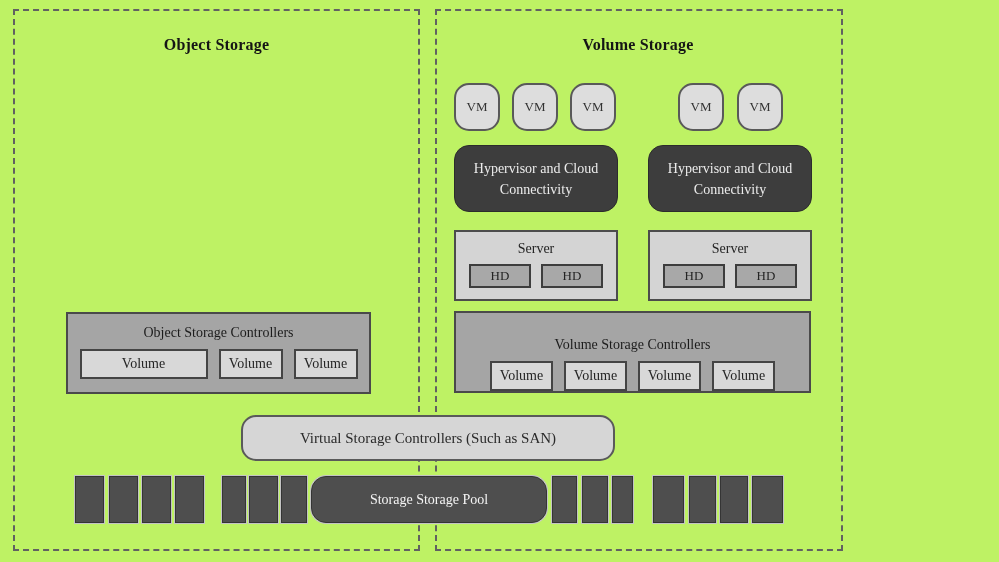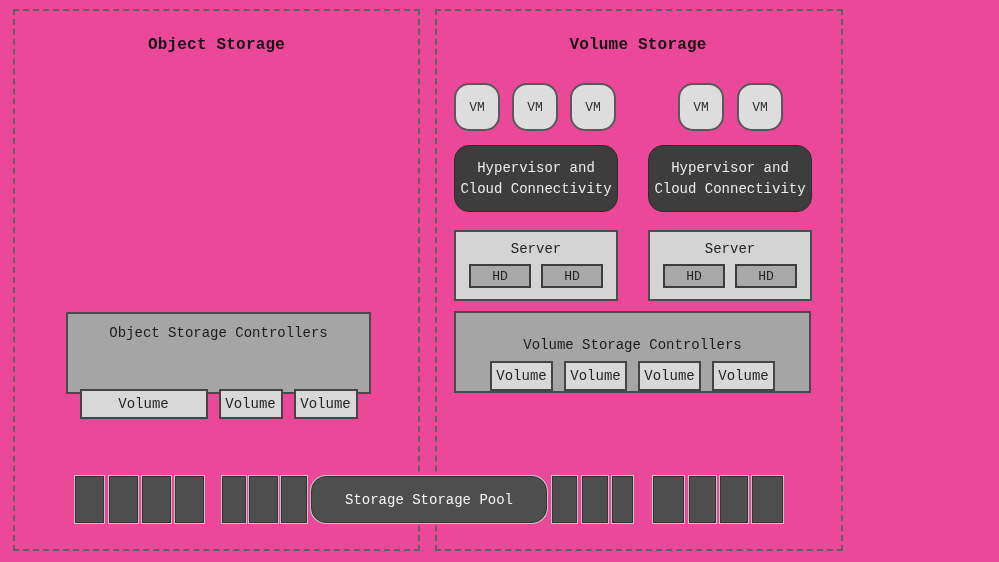--- a/index.html
+++ b/index.html
@@ -1,18 +1,18 @@
 <!DOCTYPE html>
 <html><head>
 <meta charset="utf-8">
 <style>
   html,body { margin:0; padding:0; background:#ffffff; }
   .canvas {
-    position:relative; width:999px; height:562px; background:#ec4899;
-    font-family:Liberation Mono, monospace; overflow:hidden;
+    position:relative; width:999px; height:562px; background:#bef264;
+    font-family:Liberation Serif, serif; overflow:hidden;
   }
   .abs { position:absolute; box-sizing:border-box; }
   .dashed-panel { border:2px dashed #616161; background:transparent; }
   .panel-title {
     font-weight:bold; font-size:16px; color:#151515; text-align:center;
     letter-spacing:0.2px;
   }
   .cbox { display:flex; align-items:center; justify-content:center; box-sizing:border-box;border-radius:15px; }
   .vm {
     background:#dddddd; border:2px solid #595959; font-size:13px; color:#333333;
@@ -94,29 +94,30 @@
   <div class="abs controllers" style="left:454px; top:311px; width:357px; height:82px;justify-content:flex-end;">
     <div class="controllers-label">Volume Storage Controllers</div>
     <div class="vol-row">
       <div class="vol" style="width:63px;">Volume</div>
       <div class="vol" style="width:63px;">Volume</div>
       <div class="vol" style="width:63px;">Volume</div>
       <div class="vol" style="width:63px;">Volume</div>
     </div>
   </div>
 
-  <div class="abs controllers" style="left:66px; top:312px; width:305px; height:82px;gap:40px;">
+  <div class="abs controllers" style="left:66px; top:312px; width:305px; height:82px;">
     <div class="controllers-label">Object Storage Controllers</div>
     <div class="vol-row">
       <div class="vol" style="width:128px;">Volume</div>
       <div class="vol" style="width:64px;">Volume</div>
       <div class="vol" style="width:64px;">Volume</div>
     </div>
   </div>
 
+  <div class="abs cbox vsc" style="left:241px; top:415px; width:374px; height:46px;">Virtual Storage Controllers (Such as SAN)</div>
 
   <div class="disk" style="left:75px;  width:29px;"></div>
   <div class="disk" style="left:109px; width:29px;"></div>
   <div class="disk" style="left:142px; width:29px;"></div>
   <div class="disk" style="left:175px; width:29px;"></div>
 
   <div class="disk" style="left:222px; width:24px;"></div>
   <div class="disk" style="left:249px; width:29px;"></div>
   <div class="disk" style="left:281px; width:26px;"></div>
 

